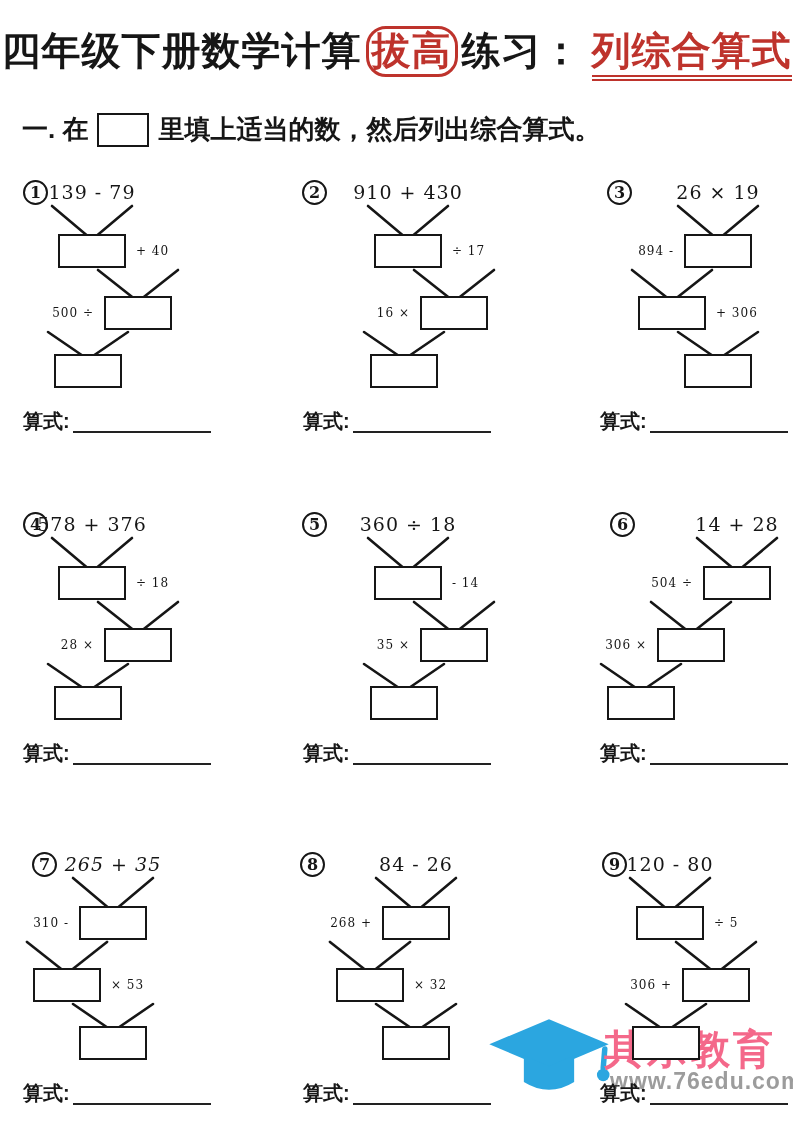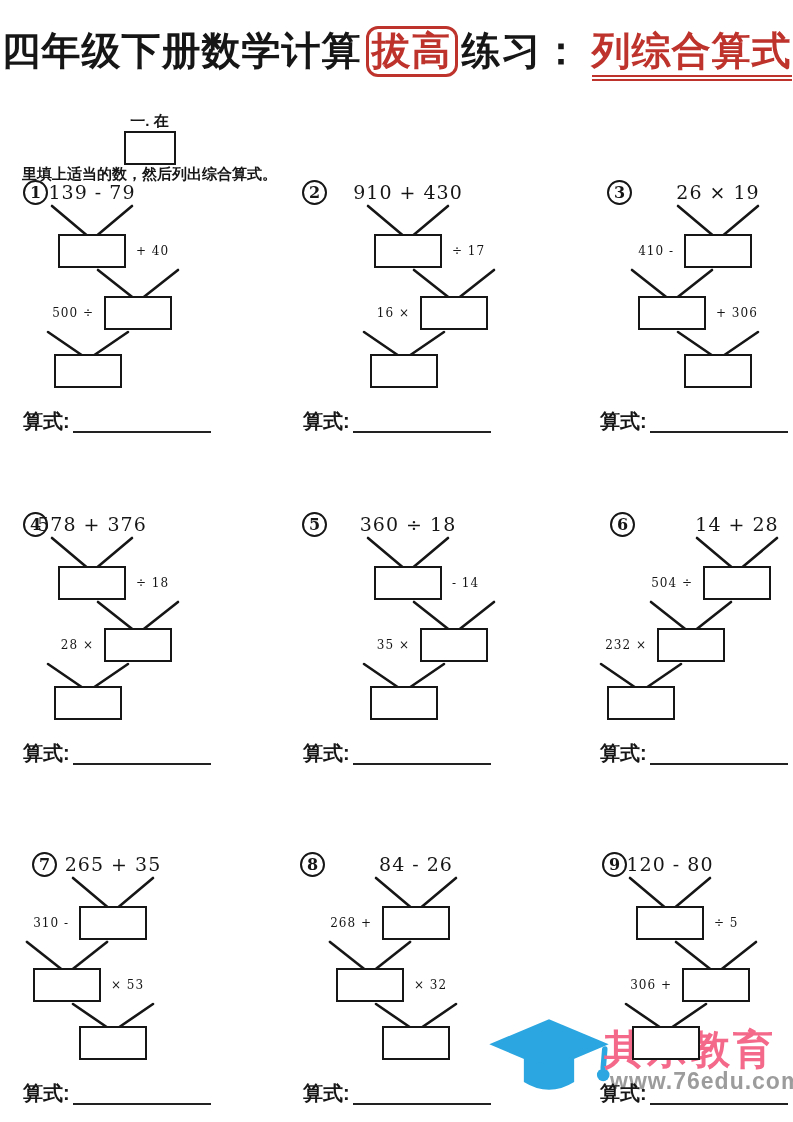--- a/index.html
+++ b/index.html
@@ -2,28 +2,28 @@
 <html><head>
 <meta charset="utf-8">
 <style>
   html,body{margin:0;padding:0;background:#ffffff;}
   .page{position:relative;width:793px;height:1122px;background:#ffffff;overflow:hidden;
         font-family:"Liberation Sans",sans-serif;color:#161616;}
 
   
   .title{position:absolute;top:24px;left:0;width:100%;text-align:center;
          font-weight:700;font-size:39px;letter-spacing:1px;white-space:nowrap;}
-  .hl-box{color:#be332c;border:3px solid #be332c;border-radius:12px;padding:0 3px;
+  .hl-box{color:#be332c;border:3px solid #be332c;border-radius:20px;padding:0 3px;
           margin:0 4px;display:inline-block;line-height:1.15;}
   .hl-underline{color:#be332c;border-bottom:6px double #be332c;margin-left:10px;
                 padding-bottom:1px;display:inline-block;line-height:1.15;}
 
   
   .instruction{position:absolute;top:112px;left:22px;display:flex;align-items:center;
-               font-weight:700;font-size:15px;flex-direction:column;}
+               font-weight:700;font-size:26px;}
   .inst-box{display:inline-block;width:48px;height:30px;border:2.5px solid #161616;
             margin:0 9px;background:#fff;}
 
   
   .cell{position:absolute;width:240px;height:300px;}
   .vlines{position:absolute;left:0;top:0;}
   .num{position:absolute;width:25px;height:25px;border:2px solid #161616;border-radius:50%;
        display:flex;align-items:center;justify-content:center;
        font-family:"DejaVu Serif",serif;font-weight:700;font-size:16px;box-sizing:border-box;}
   .texpr{position:absolute;transform:translateX(-50%);white-space:nowrap;
@@ -119,21 +119,21 @@
           <line x1="72" y1="94" x2="110" y2="124" stroke="#161616" stroke-width="2.6" stroke-linecap="round"></line>
           <line x1="152" y1="94" x2="114" y2="124" stroke="#161616" stroke-width="2.6" stroke-linecap="round"></line>
           <line x1="118" y1="156" x2="156" y2="182" stroke="#161616" stroke-width="2.6" stroke-linecap="round"></line>
           <line x1="198" y1="156" x2="160" y2="182" stroke="#161616" stroke-width="2.6" stroke-linecap="round"></line>
         </svg>
         <div class="num" style="left: 47px; top: 4px;">3</div>
         <div class="texpr" style="left: 158px; top: 5px;">26 × 19</div>
         <div class="fbox" style="left: 124px; top: 58px;"></div>
         <div class="fbox" style="left: 78px; top: 120px;"></div>
         <div class="fbox" style="left: 124px; top: 178px;"></div>
-        <div class="op" style="top: 75px; left: 114px; transform: translate(-100%, -50%);">410 -</div>
+        <div class="op" style="top: 75px; left: 114px; transform: translate(-100%, -50%);">894 -</div>
         <div class="op" style="top: 137px; left: 156px; transform: translateY(-50%);">+ 306</div>
         <div class="suan" style="left: 40px; top: 232px;">
           <span>算式:</span>
           <span class="uline"></span>
         </div>
       </div>
       <div class="cell" style="left: 20px; top: 508px;">
         <svg width="240" height="300" class="vlines">
           <line x1="32" y1="30" x2="70" y2="62" stroke="#161616" stroke-width="2.6" stroke-linecap="round"></line>
           <line x1="112" y1="30" x2="74" y2="62" stroke="#161616" stroke-width="2.6" stroke-linecap="round"></line>
@@ -183,37 +183,37 @@
           <line x1="171" y1="94" x2="133" y2="124" stroke="#161616" stroke-width="2.6" stroke-linecap="round"></line>
           <line x1="41" y1="156" x2="79" y2="182" stroke="#161616" stroke-width="2.6" stroke-linecap="round"></line>
           <line x1="121" y1="156" x2="83" y2="182" stroke="#161616" stroke-width="2.6" stroke-linecap="round"></line>
         </svg>
         <div class="num" style="left: 50px; top: 4px;">6</div>
         <div class="texpr" style="left: 177px; top: 5px;">14 + 28</div>
         <div class="fbox" style="left: 143px; top: 58px;"></div>
         <div class="fbox" style="left: 97px; top: 120px;"></div>
         <div class="fbox" style="left: 47px; top: 178px;"></div>
         <div class="op" style="top: 75px; left: 133px; transform: translate(-100%, -50%);">504 ÷</div>
-        <div class="op" style="top: 137px; left: 87px; transform: translate(-100%, -50%);">232 ×</div>
+        <div class="op" style="top: 137px; left: 87px; transform: translate(-100%, -50%);">306 ×</div>
         <div class="suan" style="left: 40px; top: 232px;">
           <span>算式:</span>
           <span class="uline"></span>
         </div>
       </div>
       <div class="cell" style="left: 20px; top: 848px;">
         <svg width="240" height="300" class="vlines">
           <line x1="53" y1="30" x2="91" y2="62" stroke="#161616" stroke-width="2.6" stroke-linecap="round"></line>
           <line x1="133" y1="30" x2="95" y2="62" stroke="#161616" stroke-width="2.6" stroke-linecap="round"></line>
           <line x1="7" y1="94" x2="45" y2="124" stroke="#161616" stroke-width="2.6" stroke-linecap="round"></line>
           <line x1="87" y1="94" x2="49" y2="124" stroke="#161616" stroke-width="2.6" stroke-linecap="round"></line>
           <line x1="53" y1="156" x2="91" y2="182" stroke="#161616" stroke-width="2.6" stroke-linecap="round"></line>
           <line x1="133" y1="156" x2="95" y2="182" stroke="#161616" stroke-width="2.6" stroke-linecap="round"></line>
         </svg>
         <div class="num" style="left: 12px; top: 4px;">7</div>
-        <div class="texpr" style="left: 93px; top: 5px;">265 + 35</div>
+        <div class="texpr" style="left: 93px; top: 5px; font-style: italic;">265 + 35</div>
         <div class="fbox" style="left: 59px; top: 58px;"></div>
         <div class="fbox" style="left: 13px; top: 120px;"></div>
         <div class="fbox" style="left: 59px; top: 178px;"></div>
         <div class="op" style="top: 75px; left: 49px; transform: translate(-100%, -50%);">310 -</div>
         <div class="op" style="top: 137px; left: 91px; transform: translateY(-50%);">× 53</div>
         <div class="suan" style="left: 3px; top: 232px;">
           <span>算式:</span>
           <span class="uline"></span>
         </div>
       </div>

